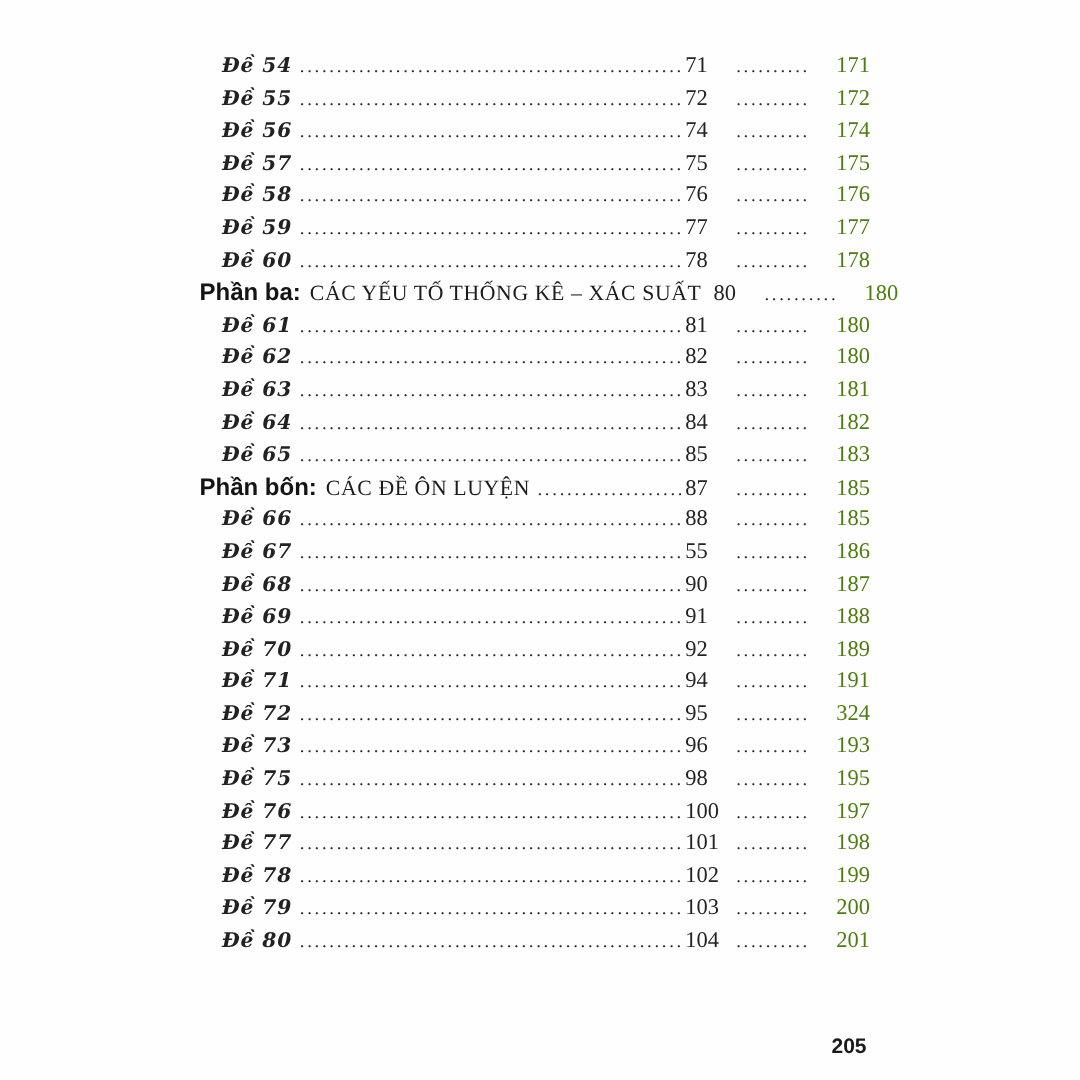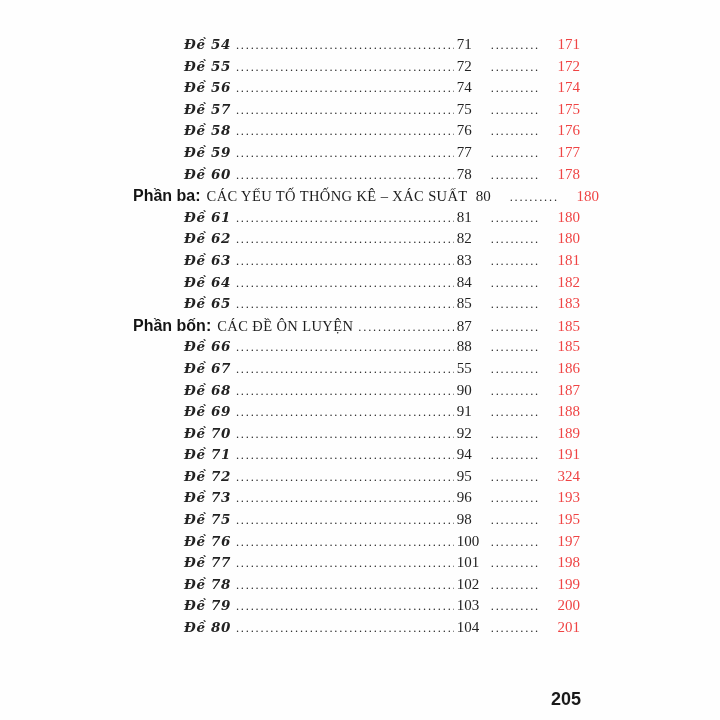--- a/index.html
+++ b/index.html
@@ -31,21 +31,20 @@
     white-space: nowrap;
   }
   .row.entry { padding-left: 15px; }
   .row.entry .label {
     font-family: "DejaVu Serif", serif;
     font-style: italic;
     font-weight: bold;
     font-size: 13.5px;
     letter-spacing: 0.6px;
     color: #222;
-    margin-left: 36px;
   }
   .row.section .label {
     font-family: "Liberation Sans", sans-serif;
     font-weight: bold;
     font-size: 16px;
     color: #141414;
   }
   .row.section .title {
     font-family: "Liberation Serif", serif;
     font-size: 14.5px;
@@ -78,31 +77,31 @@
     font-size: 12.5px;
     letter-spacing: 1.8px;
     color: #2d2d2d;
   }
   .middots::after { content: ".........."; }
   .num2 {
     flex: 0 0 auto;
     min-width: 40px;
     text-align: right;
     font-size: 15px;
-    color: #ef4444;
+    color: #4d7c0f;
   }
   .footer-page-num {
     position: absolute;
     left: 546px;
     top: 689px;
     width: 40px;
     text-align: center;
     font-family: "Liberation Sans", sans-serif;
     font-weight: bold;
-    font-size: 18px;
+    font-size: 14px;
     color: #1a1a1a;
   }
 </style>
 </head>
 <body>
 
 <div class="page">
   <div class="toc">
       <div class="row entry">
     <span class="label">Đề 54</span>

